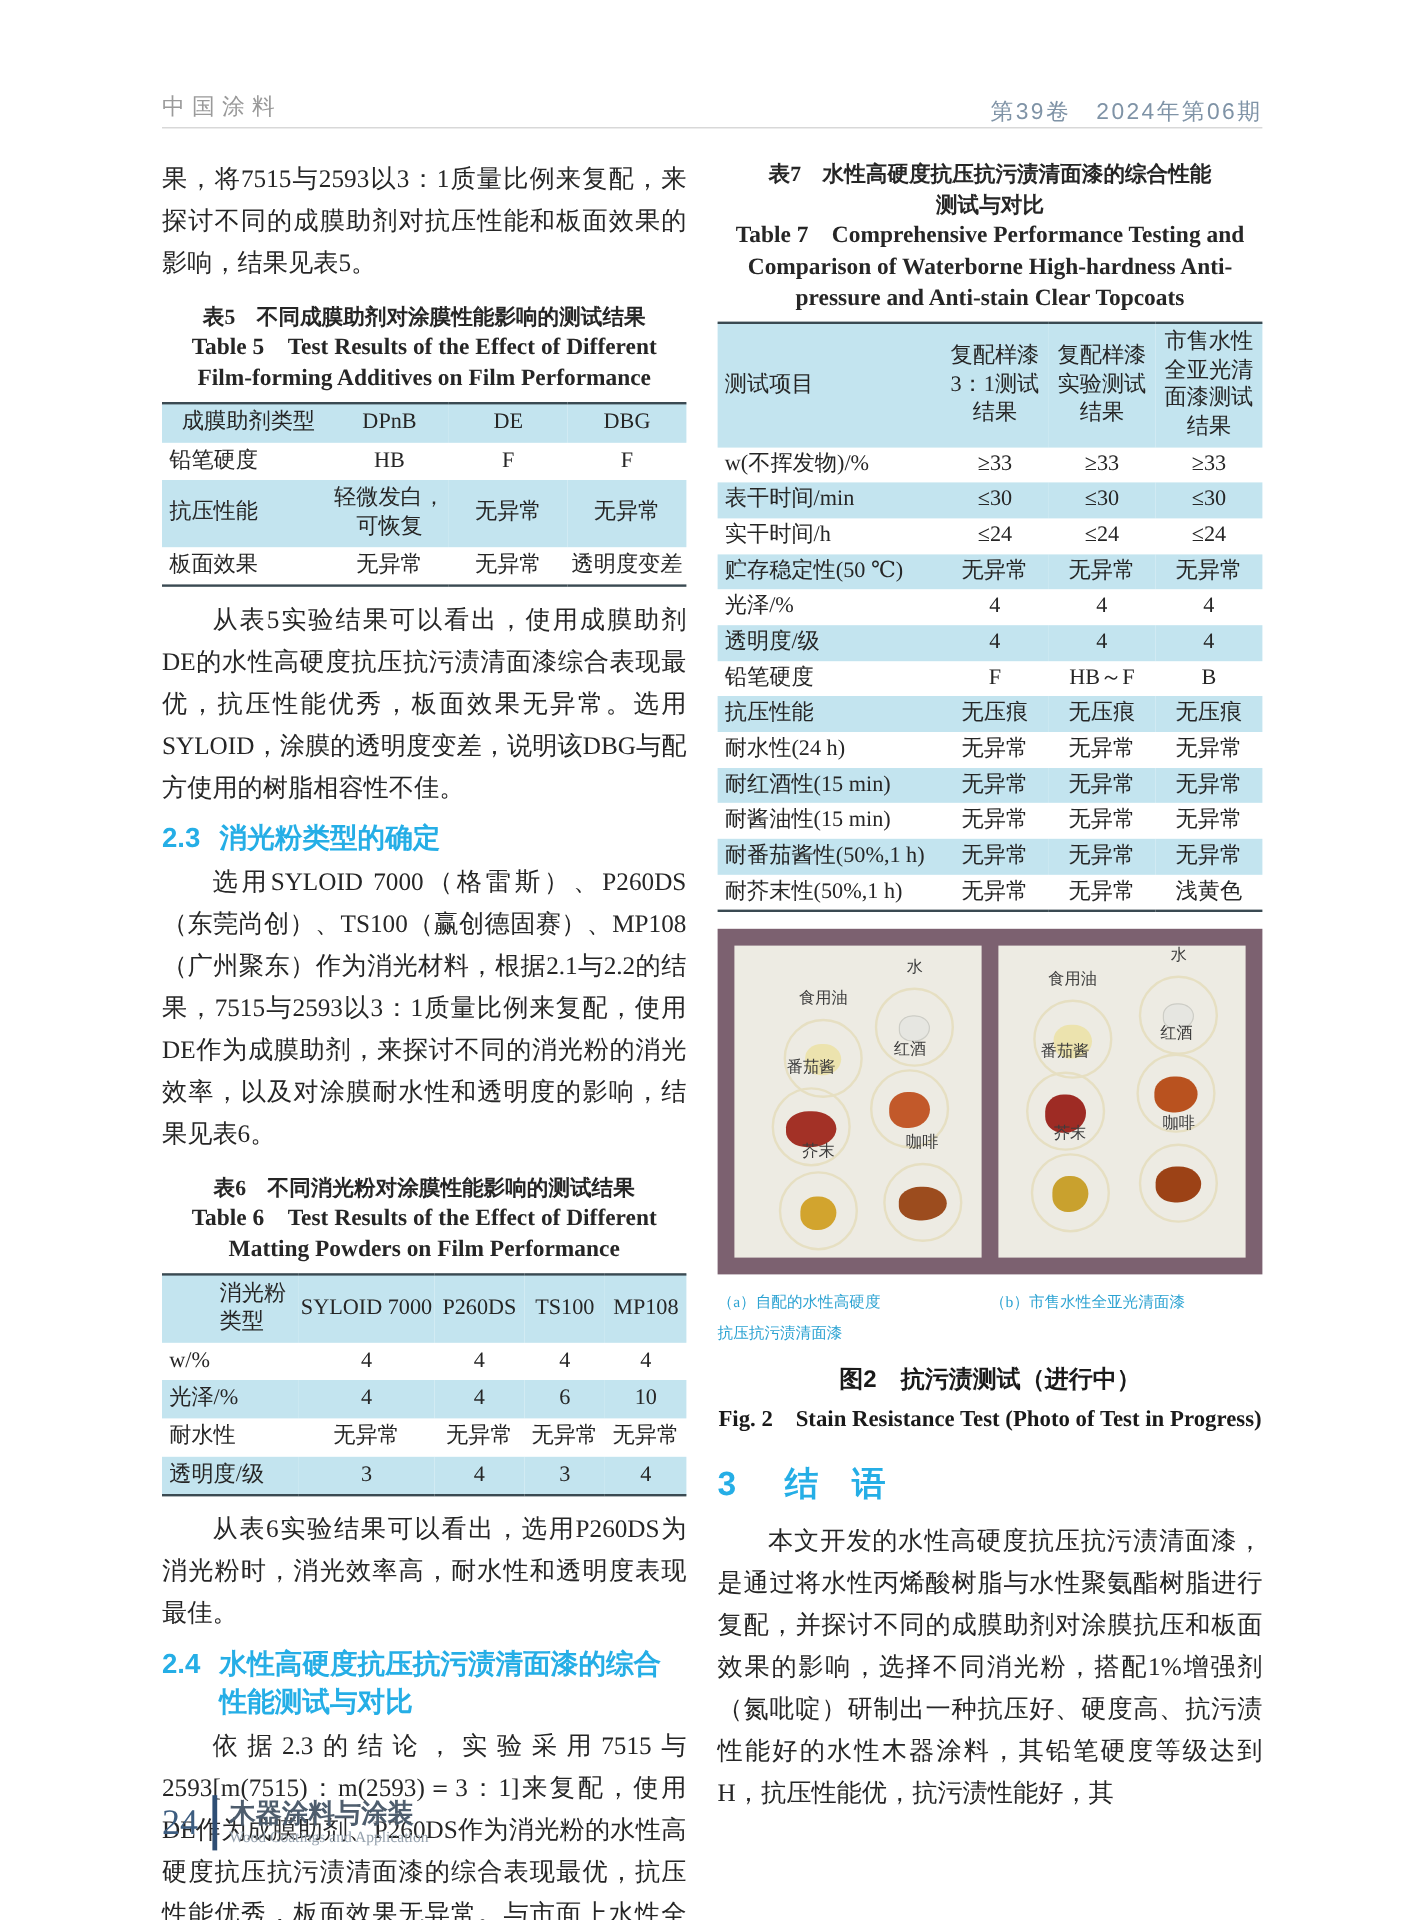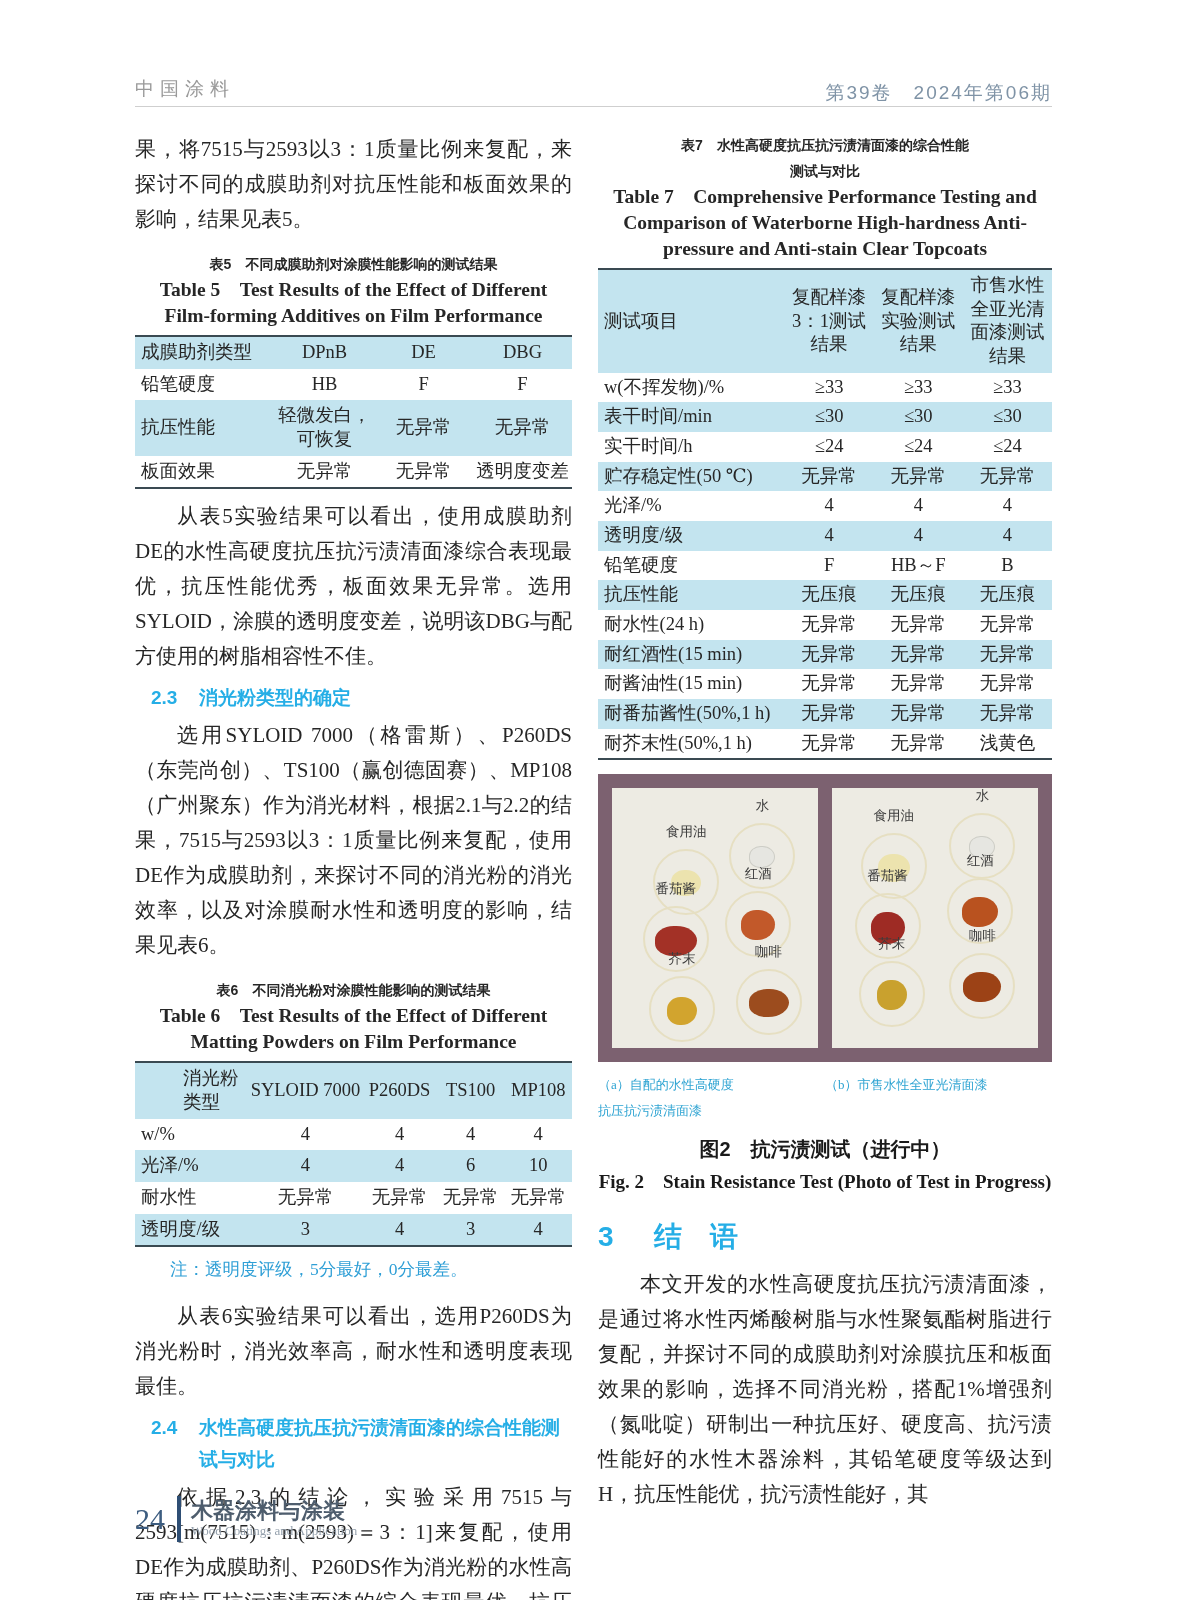--- a/index.html
+++ b/index.html
@@ -12,35 +12,35 @@
              font-family:"Liberation Sans","DejaVu Sans",sans-serif;}
   .hdr-rule{position:absolute;left:135px;top:106px;width:917px;height:1px;background:#cfcfcf;}
   
   .col{position:absolute;top:132px;text-align:justify;}
   #col-left{left:135px;width:437px;}
   #col-right{left:598px;width:454px;}
   .para{font-size:21px;line-height:35px;margin:0 0 4px 0;}
   .para.indent{text-indent:2em;}
   
   .tbl-title{font-weight:bold;text-align:center;font-size:19.5px;line-height:26px;margin:14px 0 6px 0;}
-  .tbl-title .zh{font-family:Liberation Sans, sans-serif;font-size:14px;}
+  .tbl-title .zh{font-family:Liberation Serif, serif;font-size:18px;}
   
   table.paper-table{width:100%;border-collapse:collapse;border-top:2px solid #3a4a52;border-bottom:2px solid #3a4a52;
         font-size:18.5px;margin:0 0 10px 0;}
   table.paper-table th,table.paper-table td{font-weight:normal;text-align:center;padding:4px 2px;line-height:1.28;}
   table.paper-table thead th{background:#c3e4ef;}
   table.paper-table tbody tr:nth-child(even) td{background:#c3e4ef;}
   table.paper-table th:first-child,table.paper-table td:first-child{text-align:left;padding-left:6px;}
-  table.t5 th:first-child{width:32%;} table.t5 th{width:22.6%;}
+  table.t5 th:first-child{width:32%;text-align:center;} table.t5 th{width:22.6%;}
   table.t6 th:first-child{width:26%;padding-left:48px;} table.t6 th:nth-child(2){width:26%;}
   table.t7 th:first-child{width:41%;} table.t7 th{width:19.6%;vertical-align:middle;}
   table.t7 td{padding:3px 2px;}
   
   .sec-h{font-family:"Liberation Sans","DejaVu Sans",sans-serif;font-weight:bold;color:#25aee6;
-         font-size:19px;line-height:32px;display:flex;margin:8px 0 4px 16px;text-align:left;}
+         font-size:23px;line-height:32px;display:flex;margin:8px 0 4px 0;text-align:left;}
   .sec-h .num{flex:0 0 48px;}
   .sec-h.big{font-size:28px;line-height:40px;margin:22px 0 10px 0;}
   .sec-h.big .num{flex:0 0 56px;}
   .note{font-size:17.5px;color:#2f9fd6;margin:2px 0 18px 0;text-indent:2em;text-align:left;}
   
   .fig-frame{margin-top:14px;background:#7c6170;padding:14px;display:flex;gap:14px;height:260px;box-sizing:content-box;}
   .fig-panel{position:relative;flex:1 1 50%;background:#edebe3;}
   .spot{position:absolute;width:66px;height:66px;transform:translate(-50%,-50%);}
   .spot .ring{position:absolute;inset:0;border:2px solid #e6dfc2;border-radius:50%;}
   .spot .slabel{position:absolute;left:50%;top:-8px;transform:translate(-50%,-100%);
@@ -153,21 +153,20 @@
           </tr>
           <tr>
             <td>透明度/级</td>
             <td>3</td>
             <td>4</td>
             <td>3</td>
             <td>4</td>
           </tr>
         </tbody>
       </table>
-    <div class="note">注：透明度评级，5分最好，0分最差。</div>
 
     <p class="para indent">从表6实验结果可以看出，选用P260DS为消光粉时，消光效率高，耐水性和透明度表现最佳。</p>
 
     <div class="sec-h">
       <span class="num">2.4</span>
       <span>水性高硬度抗压抗污渍清面漆的综合性能测试与对比</span>
     </div>
 
     <p class="para indent">依据2.3的结论，实验采用7515与2593[m(7515)：m(2593)＝3：1]来复配，使用DE作为成膜助剂、P260DS作为消光粉的水性高硬度抗压抗污渍清面漆的综合表现最优，抗压性能优秀，板面效果无异常。与市面上水性全亚光清面漆进行对比，测试结果如表7和图2～图4所示。</p>
 

